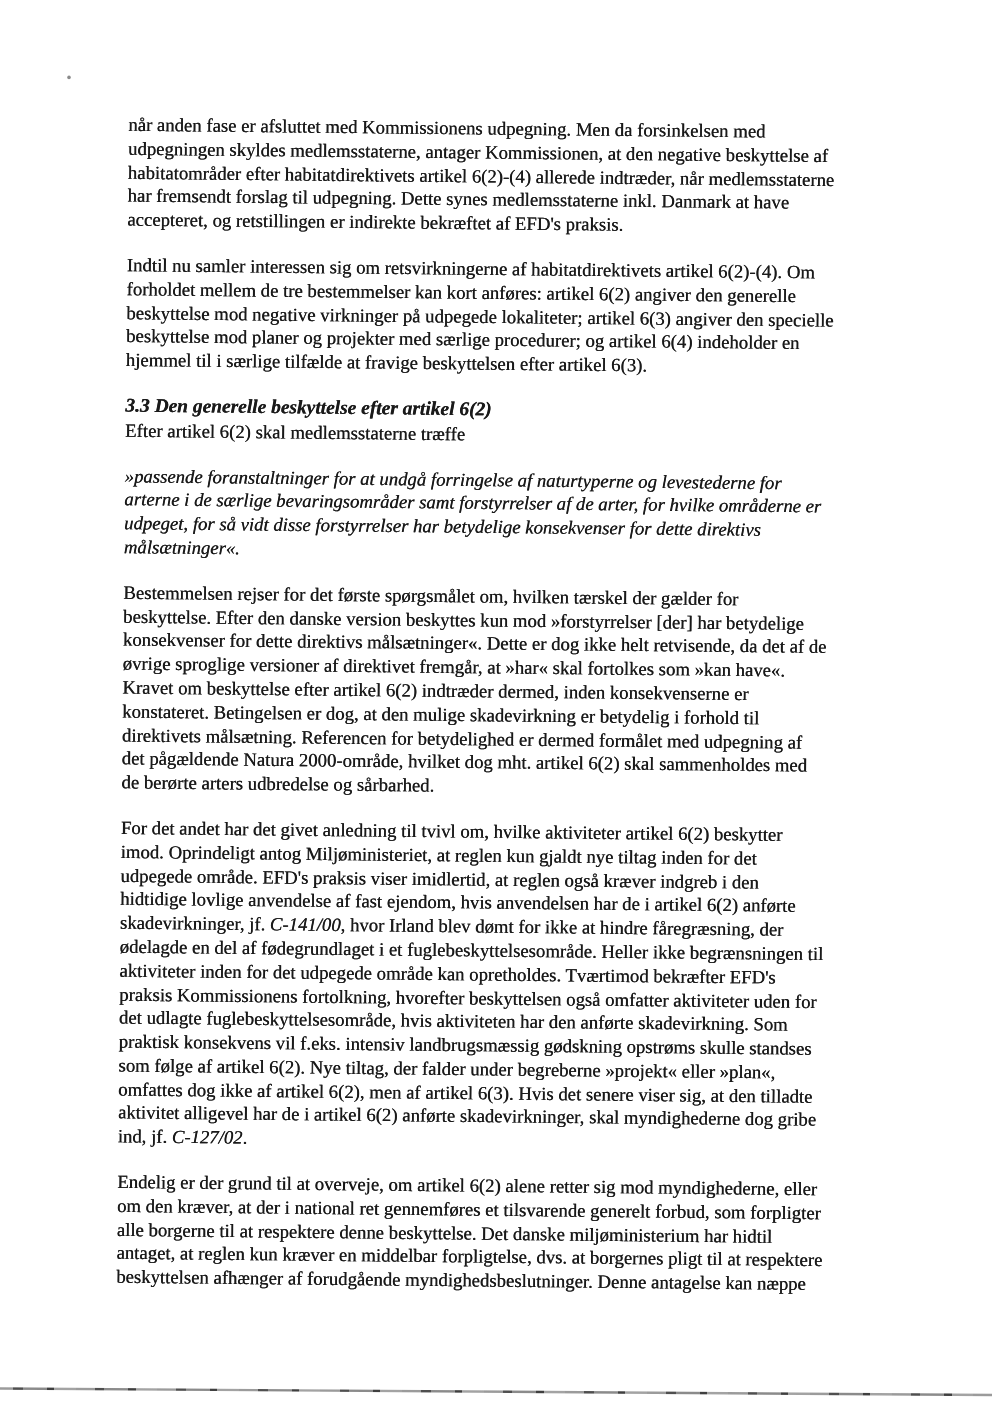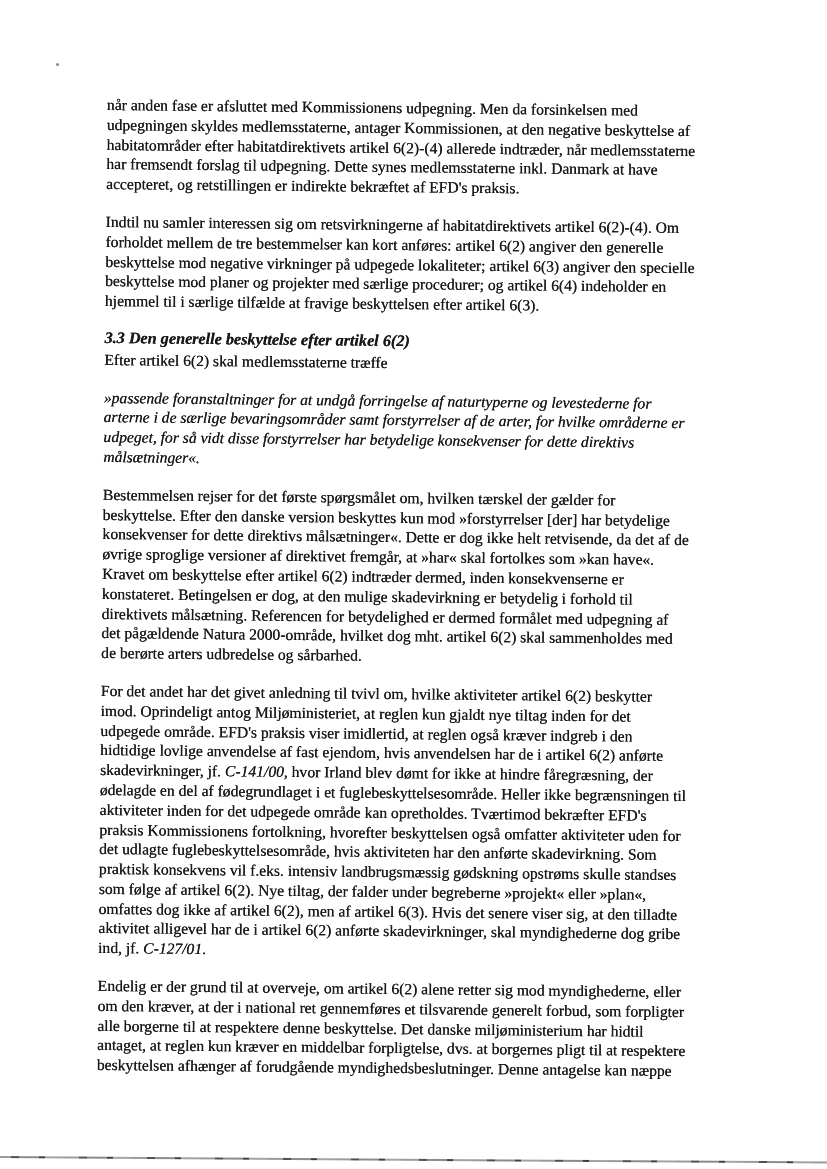--- a/index.html
+++ b/index.html
@@ -119,21 +119,21 @@
         <div class="line">hidtidige lovlige anvendelse af fast ejendom, hvis anvendelsen har de i artikel 6(2) anførte</div>
         <div class="line">skadevirkninger, jf. <i>C-141/00</i>, hvor Irland blev dømt for ikke at hindre fåregræsning, der</div>
         <div class="line">ødelagde en del af fødegrundlaget i et fuglebeskyttelsesområde. Heller ikke begrænsningen til</div>
         <div class="line">aktiviteter inden for det udpegede område kan opretholdes. Tværtimod bekræfter EFD's</div>
         <div class="line">praksis Kommissionens fortolkning, hvorefter beskyttelsen også omfatter aktiviteter uden for</div>
         <div class="line">det udlagte fuglebeskyttelsesområde, hvis aktiviteten har den anførte skadevirkning. Som</div>
         <div class="line">praktisk konsekvens vil f.eks. intensiv landbrugsmæssig gødskning opstrøms skulle standses</div>
         <div class="line">som følge af artikel 6(2). Nye tiltag, der falder under begreberne »projekt« eller »plan«,</div>
         <div class="line">omfattes dog ikke af artikel 6(2), men af artikel 6(3). Hvis det senere viser sig, at den tilladte</div>
         <div class="line">aktivitet alligevel har de i artikel 6(2) anførte skadevirkninger, skal myndighederne dog gribe</div>
-        <div class="line">ind, jf. <i>C-127/01</i>.</div>
+        <div class="line">ind, jf. <i>C-127/02</i>.</div>
       </div>
       <div class="para body">
         <div class="line">Endelig er der grund til at overveje, om artikel 6(2) alene retter sig mod myndighederne, eller</div>
         <div class="line">om den kræver, at der i national ret gennemføres et tilsvarende generelt forbud, som forpligter</div>
         <div class="line">alle borgerne til at respektere denne beskyttelse. Det danske miljøministerium har hidtil</div>
         <div class="line">antaget, at reglen kun kræver en middelbar forpligtelse, dvs. at borgernes pligt til at respektere</div>
         <div class="line">beskyttelsen afhænger af forudgående myndighedsbeslutninger. Denne antagelse kan næppe</div>
       </div>
     </div>
   <div class="scan-bottom-line"></div>

